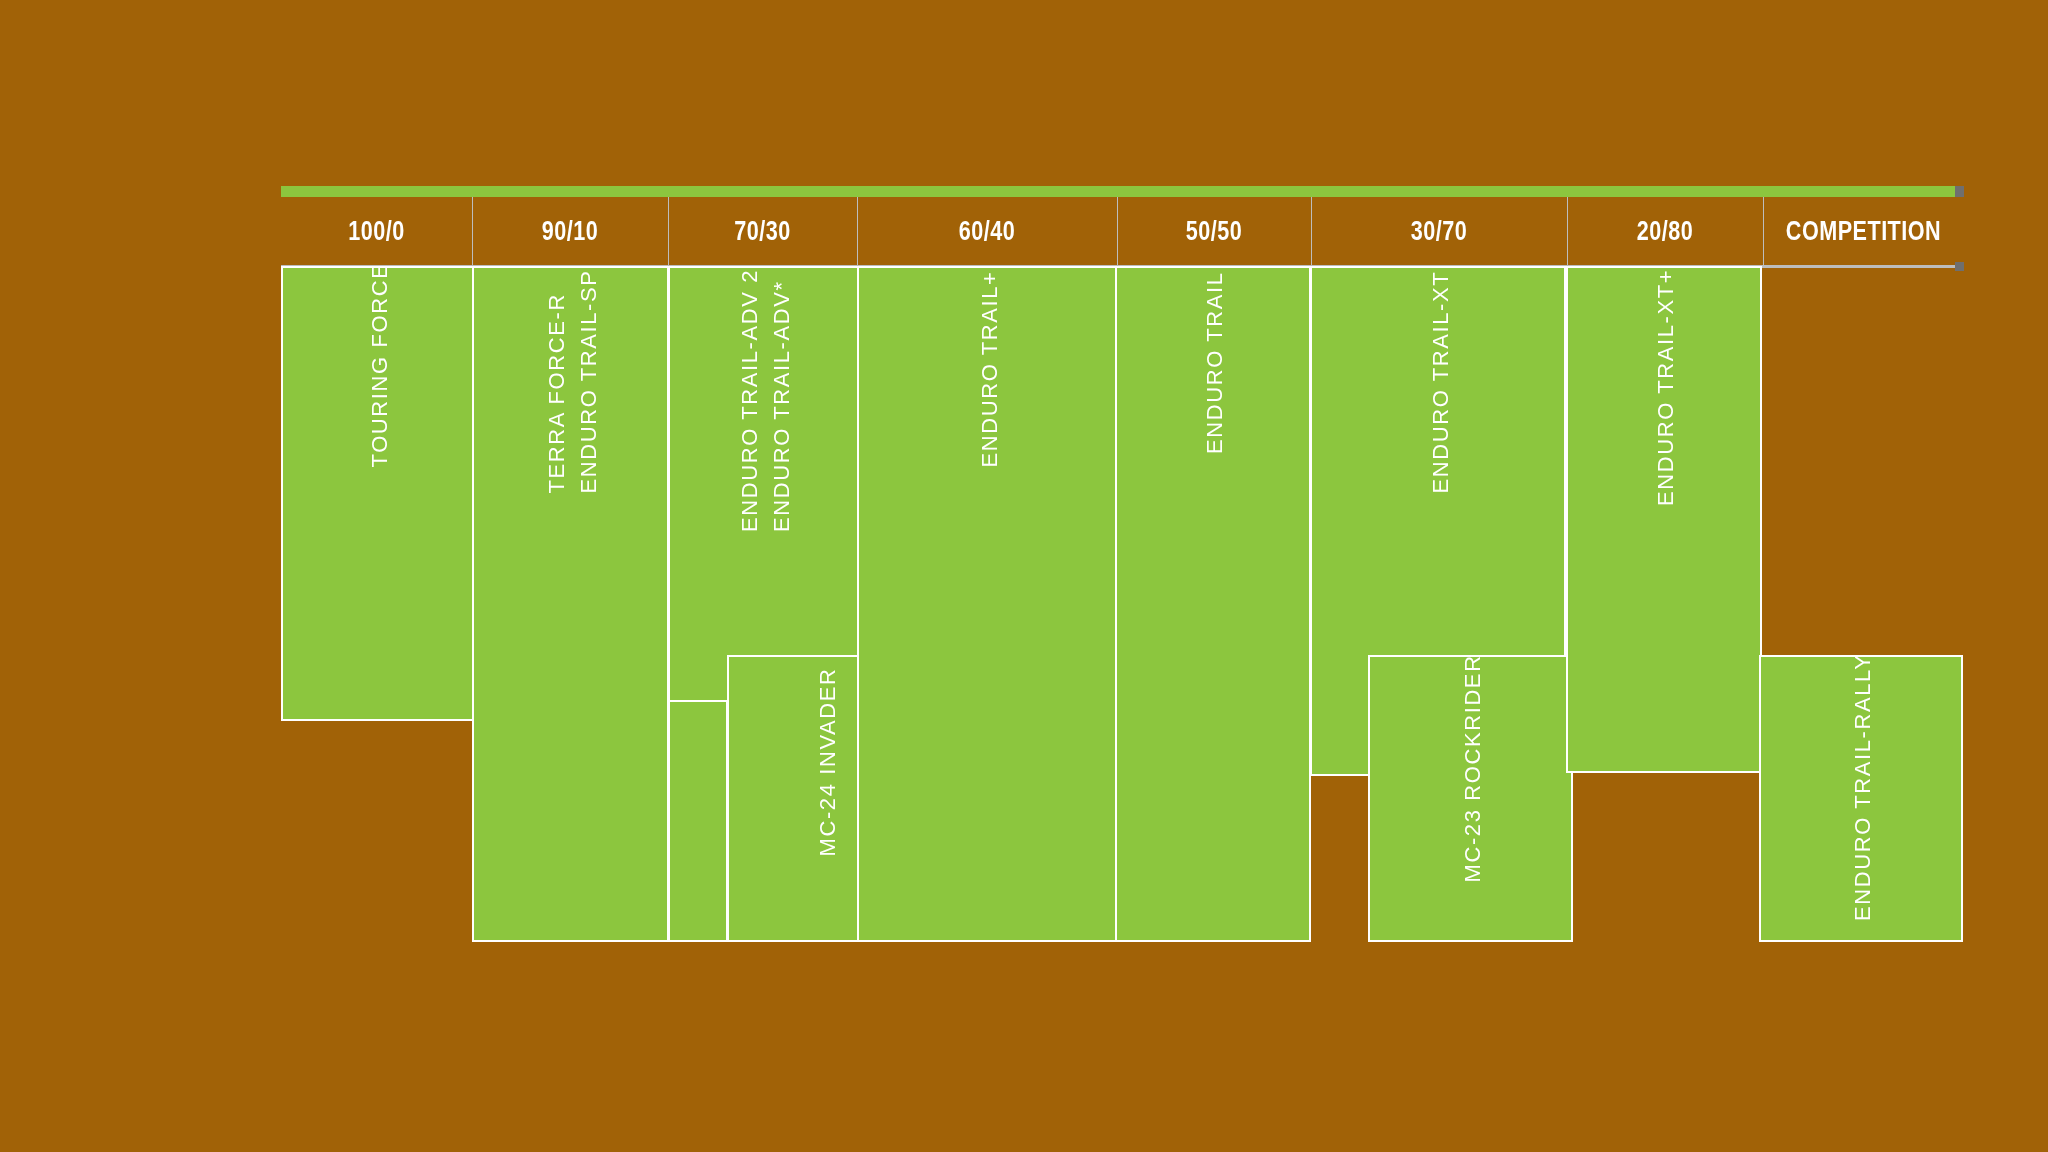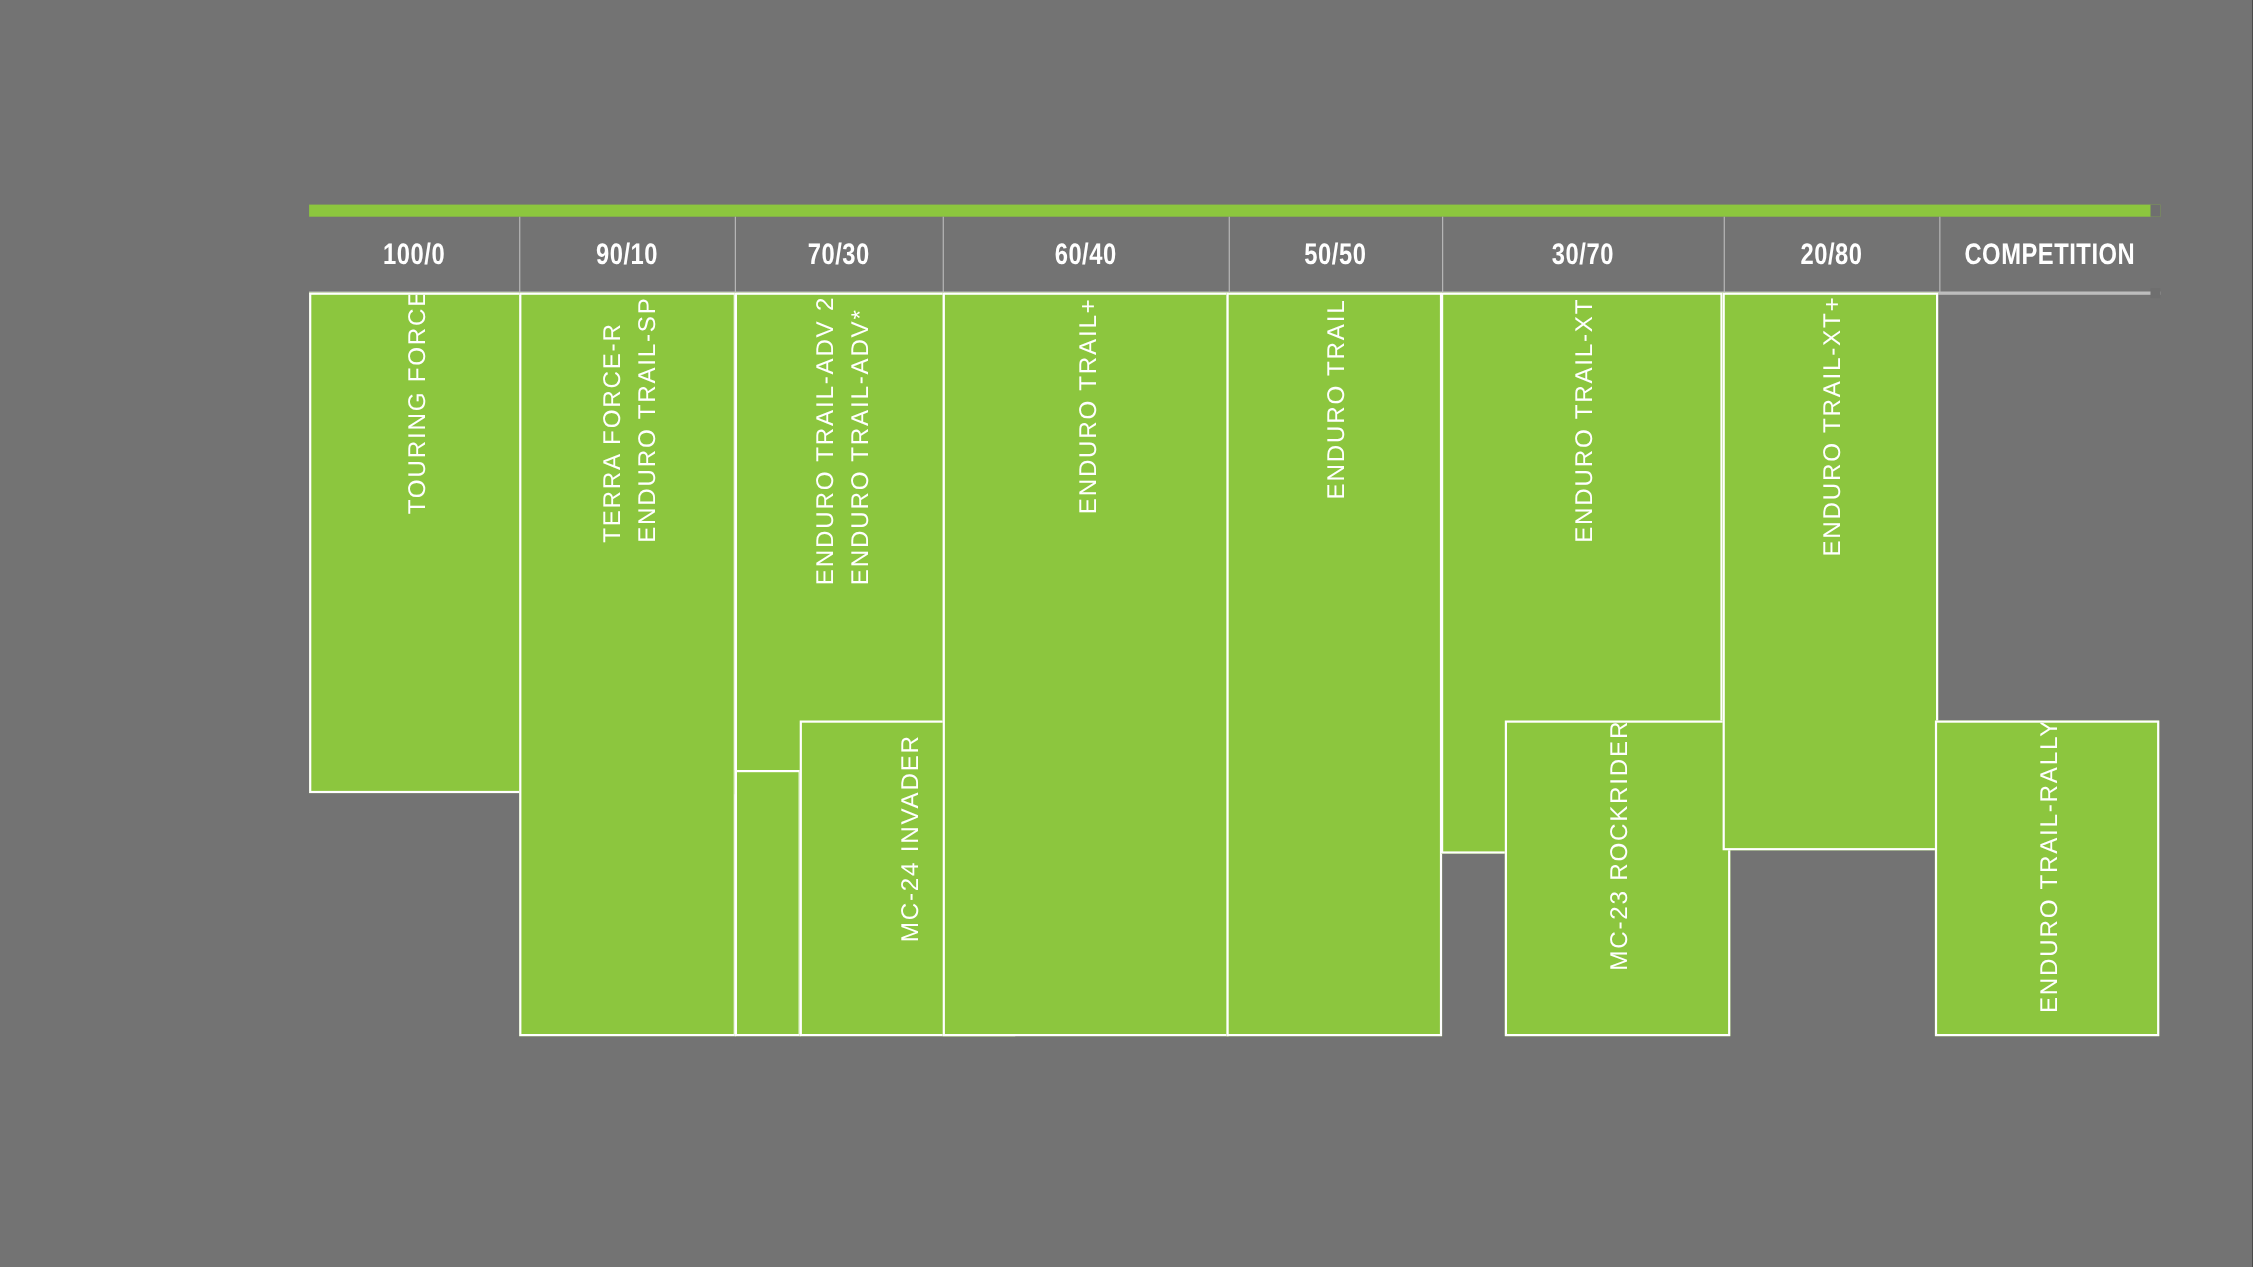--- a/index.html
+++ b/index.html
@@ -5,21 +5,21 @@
 <style>
   html,body{margin:0;padding:0;background:#000;}
   body{
     width:2048px;height:1152px;
     font-family:"Liberation Sans", sans-serif;
     overflow:hidden;
     position:relative;
   }
   #stage{
     position:absolute;left:0;top:0;width:2048px;height:1152px;
-    background:#737373;
+    background:#a16207;
   }
 
   
   .accent-bar{
     position:absolute;
     left:281px; top:186px; width:1683px; height:11px;
     background:#8CC63E;
   }
   .accent-cap{
     position:absolute;

